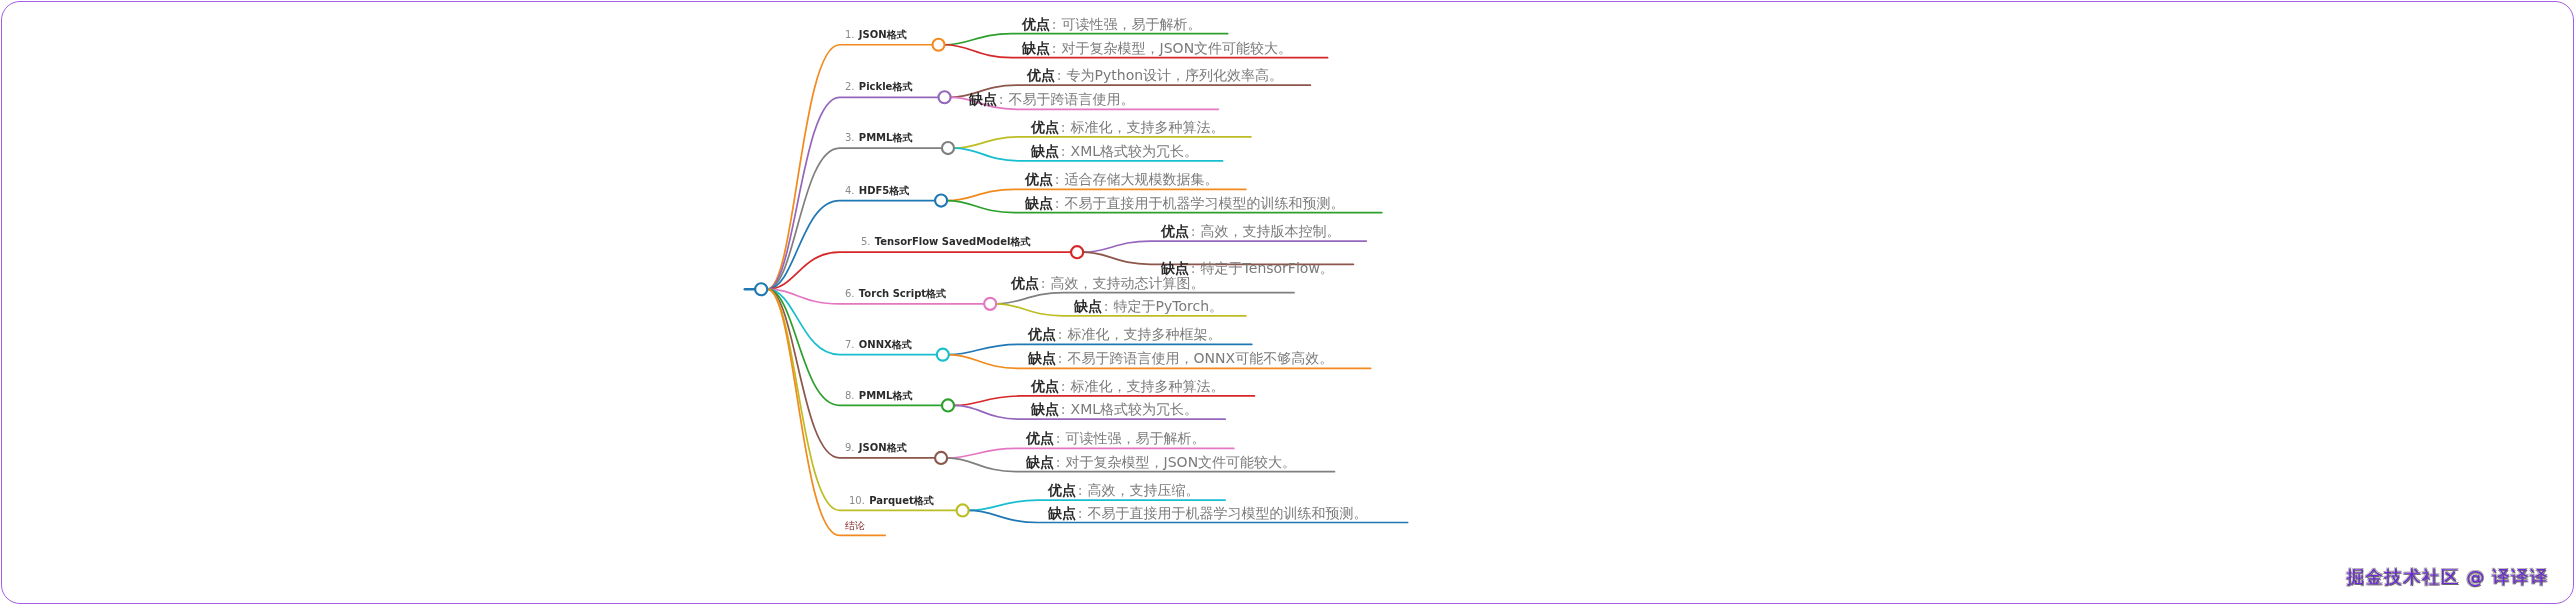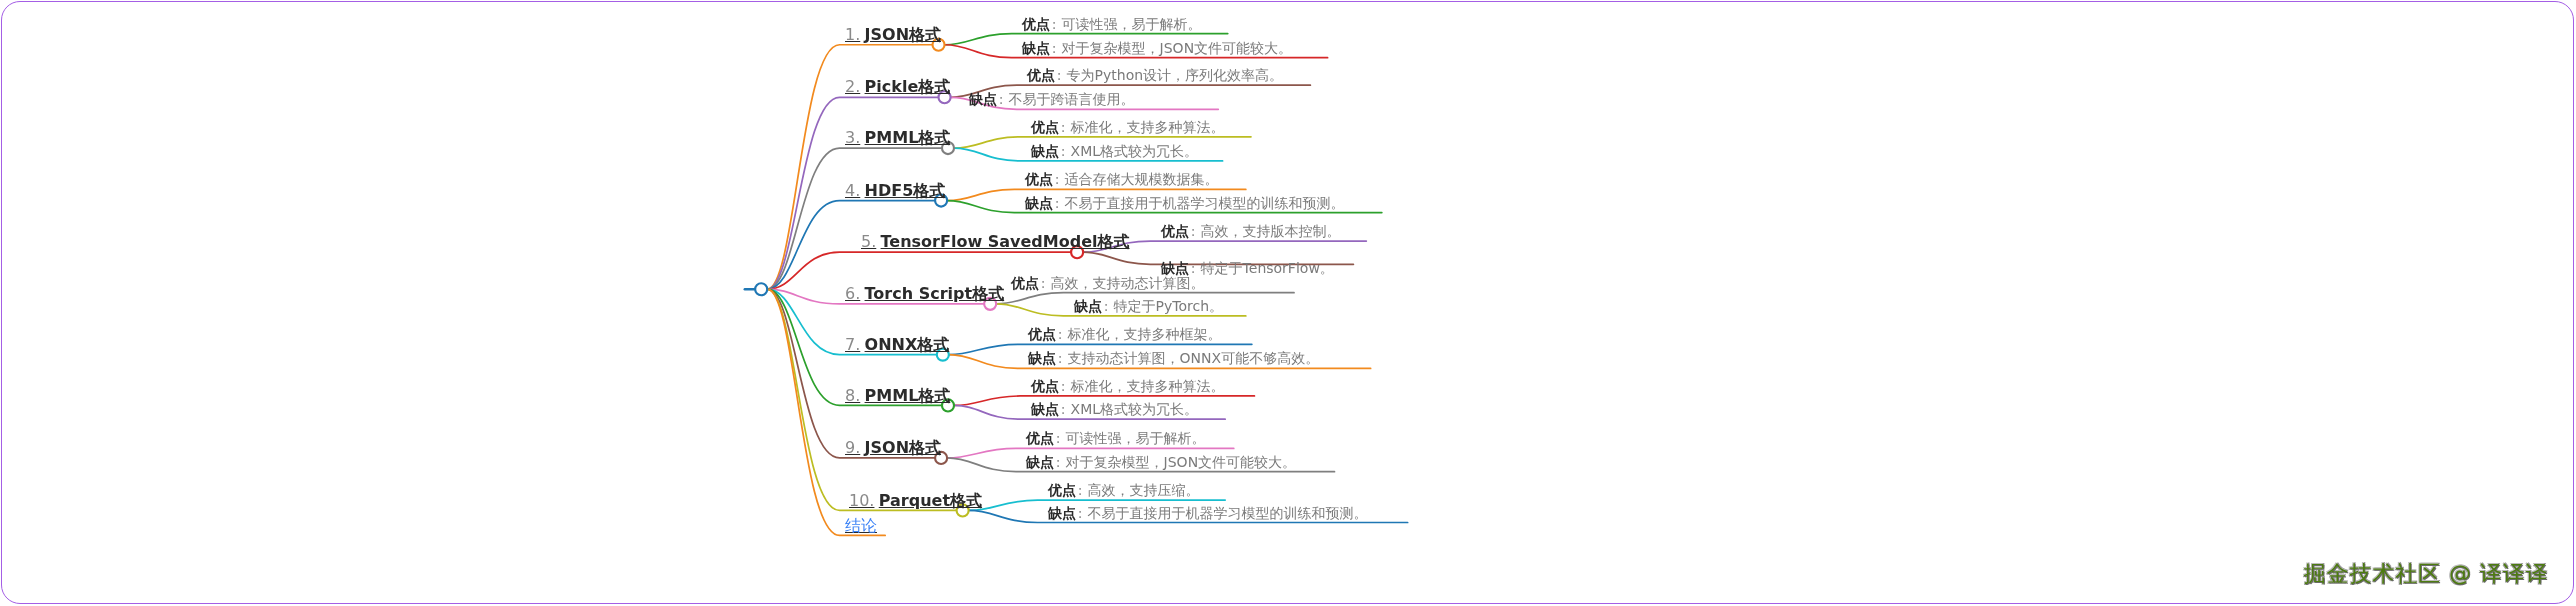--- a/index.html
+++ b/index.html
@@ -1,27 +1,27 @@
 <!DOCTYPE html>
 <html style="font-size:13.8px"><head>
 <meta charset="utf-8">
 <style>
   html, body { margin: 0; padding: 0; background: #ffffff; }
   body { width: 2576px; height: 606px; position: relative; overflow: hidden; font-family: "DejaVu Sans", "Liberation Sans", sans-serif; }
   .frame { position: absolute; left: 0.9px; top: 0.9px; width: 2571px; height: 601px; border: 1.7px solid #a45ee5; border-radius: 19px; box-sizing: content-box; }
   svg.links { position: absolute; left: 0; top: 0; width: 2576px; height: 606px; }
-  .topic { position: absolute; white-space: nowrap; font-size: 16px; line-height: 19px; color: #2b2b2b; text-decoration: underline; }
+  .topic { position: absolute; white-space: nowrap; font-size: 10px; line-height: 19px; color: #2b2b2b; }
   .topic .num { color: #8a8a8a; font-weight: normal; margin-right: 4.3px; }
   .topic .name { font-weight: bold; }
-  .topic.plain .name { font-weight: normal; color: #3b82f6; }
+  .topic.plain .name { font-weight: normal; color: #7f1d1d; }
   .leaf { position: absolute; white-space: nowrap; font-size: 14px; line-height: 17px; }
   .leaf .key { font-weight: bold; color: #2b2b2b; }
   .leaf .sep { color: #8a8a8a; margin: 0 5.2px 0 1.7px; }
   .leaf .val { color: #7a7a7a; }
-  .watermark { position: absolute; right: 27.6px; bottom: 17px; font-size: 22px; color: #4d7c0f; letter-spacing: 0.9px;
+  .watermark { position: absolute; right: 27.6px; bottom: 17px; font-size: 18px; color: #6d28d9; letter-spacing: 0.9px;
     text-shadow: 0.9px 0.9px 0 #6a6a6a, -0.9px -0.9px 0 #bdbdbd, 0.9px -0.9px 0 #9a9a9a, -0.9px 0.9px 0 #9a9a9a; }
 </style>
 </head>
 <body>
 
 <div class="frame" style="border-color: rgb(164, 94, 229);"></div>
 
 <svg class="links" xmlns="http://www.w3.org/2000/svg" viewBox="0 0 2992 704" width="2576" height="606">
     <path d="M 891 336 C 924 336, 930 52, 975 52 L 1083 52" fill="none" stroke="#f28a1e" stroke-width="2" stroke-linecap="round"></path>
     <path d="M 1097 52 C 1127 52, 1135 39, 1175 39 L 1426 39" fill="none" stroke="#2ca02c" stroke-width="2" stroke-linecap="round"></path>
@@ -82,21 +82,21 @@
     <div class="leaf" style="left: 1025px; top: 171px;"><span class="key">优点</span><span class="sep">:</span><span class="val">适合存储大规模数据集。</span></div>
     <div class="leaf" style="left: 1025px; top: 195px;"><span class="key">缺点</span><span class="sep">:</span><span class="val">不易于直接用于机器学习模型的训练和预测。</span></div>
     <div class="topic" style="left: 845px; top: 232px; margin-left: 16px;"><span class="num">5.</span><span class="name">TensorFlow SavedModel格式</span></div>
     <div class="leaf" style="left: 1161px; top: 223px;"><span class="key">优点</span><span class="sep">:</span><span class="val">高效，支持版本控制。</span></div>
     <div class="leaf" style="left: 1161px; top: 260px;"><span class="key">缺点</span><span class="sep">:</span><span class="val">特定于TensorFlow。</span></div>
     <div class="topic" style="left: 845px; top: 284px;"><span class="num">6.</span><span class="name">Torch Script格式</span></div>
     <div class="leaf" style="left: 1011px; top: 275px;"><span class="key">优点</span><span class="sep">:</span><span class="val">高效，支持动态计算图。</span></div>
     <div class="leaf" style="left: 1074px; top: 298px;"><span class="key">缺点</span><span class="sep">:</span><span class="val">特定于PyTorch。</span></div>
     <div class="topic" style="left: 845px; top: 335px;"><span class="num">7.</span><span class="name">ONNX格式</span></div>
     <div class="leaf" style="left: 1028px; top: 326px;"><span class="key">优点</span><span class="sep">:</span><span class="val">标准化，支持多种框架。</span></div>
-    <div class="leaf" style="left: 1028px; top: 350px;"><span class="key">缺点</span><span class="sep">:</span><span class="val">支持动态计算图，ONNX可能不够高效。</span></div>
+    <div class="leaf" style="left: 1028px; top: 350px;"><span class="key">缺点</span><span class="sep">:</span><span class="val">不易于跨语言使用，ONNX可能不够高效。</span></div>
     <div class="topic" style="left: 845px; top: 386px;"><span class="num">8.</span><span class="name">PMML格式</span></div>
     <div class="leaf" style="left: 1031px; top: 378px;"><span class="key">优点</span><span class="sep">:</span><span class="val">标准化，支持多种算法。</span></div>
     <div class="leaf" style="left: 1031px; top: 401px;"><span class="key">缺点</span><span class="sep">:</span><span class="val">XML格式较为冗长。</span></div>
     <div class="topic" style="left: 845px; top: 438px;"><span class="num">9.</span><span class="name">JSON格式</span></div>
     <div class="leaf" style="left: 1026px; top: 430px;"><span class="key">优点</span><span class="sep">:</span><span class="val">可读性强，易于解析。</span></div>
     <div class="leaf" style="left: 1026px; top: 454px;"><span class="key">缺点</span><span class="sep">:</span><span class="val">对于复杂模型，JSON文件可能较大。</span></div>
     <div class="topic" style="left: 849px; top: 491px;"><span class="num">10.</span><span class="name">Parquet格式</span></div>
     <div class="leaf" style="left: 1048px; top: 482px;"><span class="key">优点</span><span class="sep">:</span><span class="val">高效，支持压缩。</span></div>
     <div class="leaf" style="left: 1048px; top: 505px;"><span class="key">缺点</span><span class="sep">:</span><span class="val">不易于直接用于机器学习模型的训练和预测。</span></div>
     <div class="topic plain" style="left: 845px; top: 516px;"><span class="name">结论</span></div>

